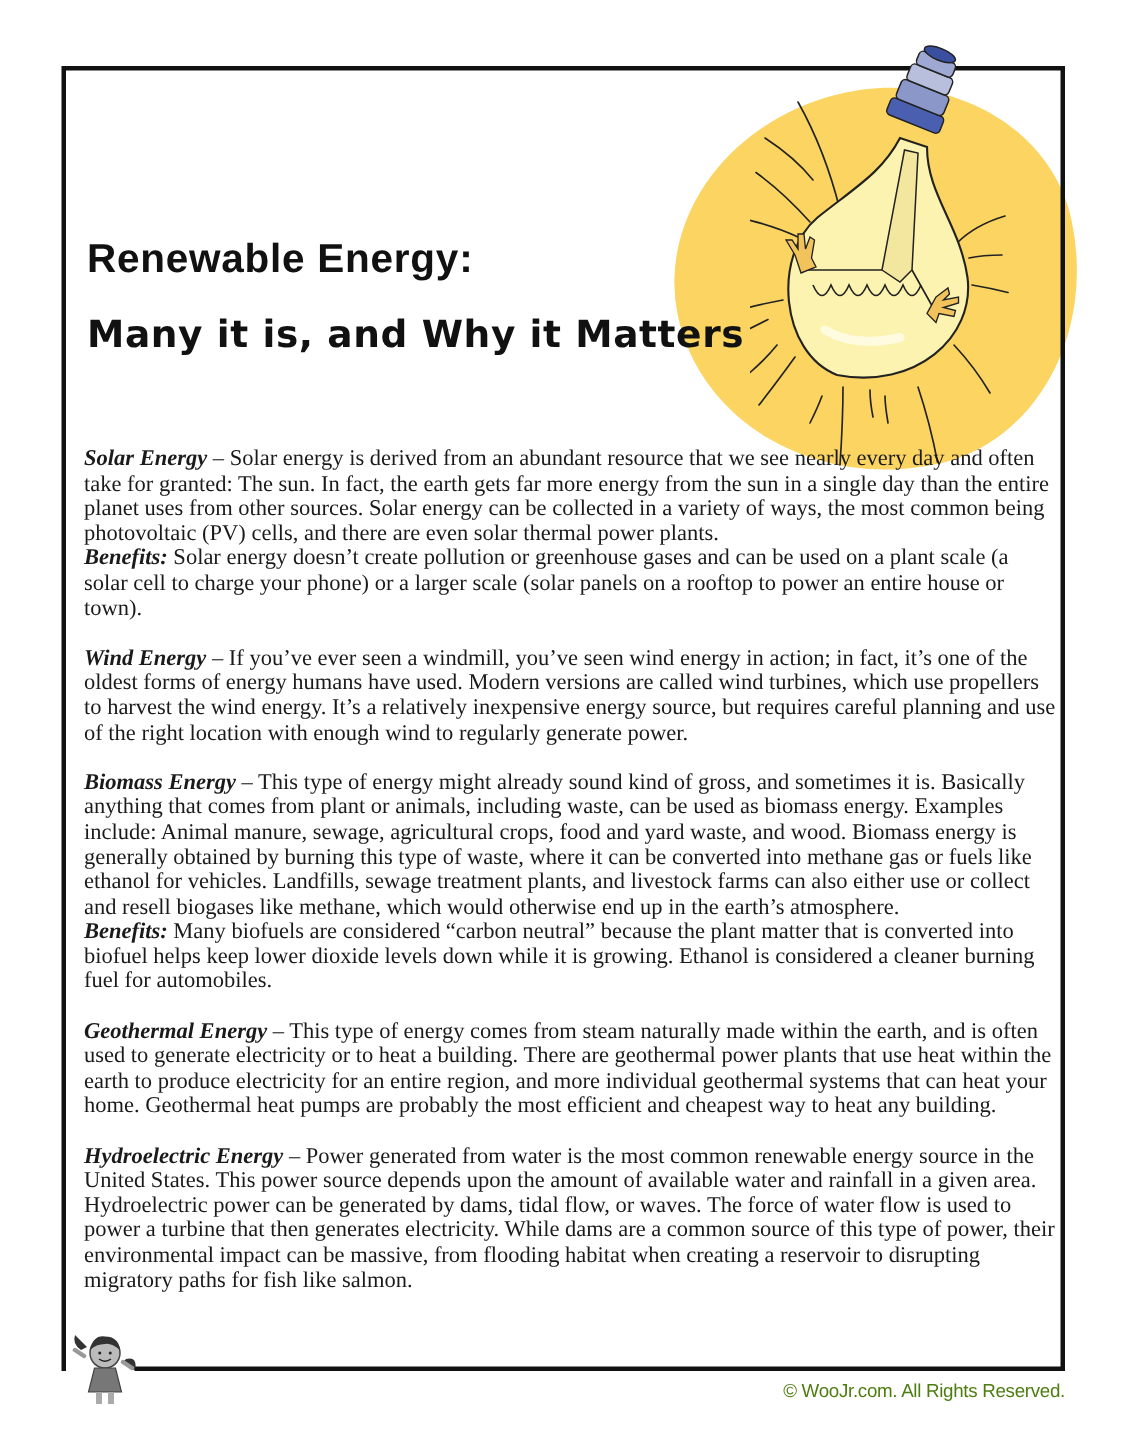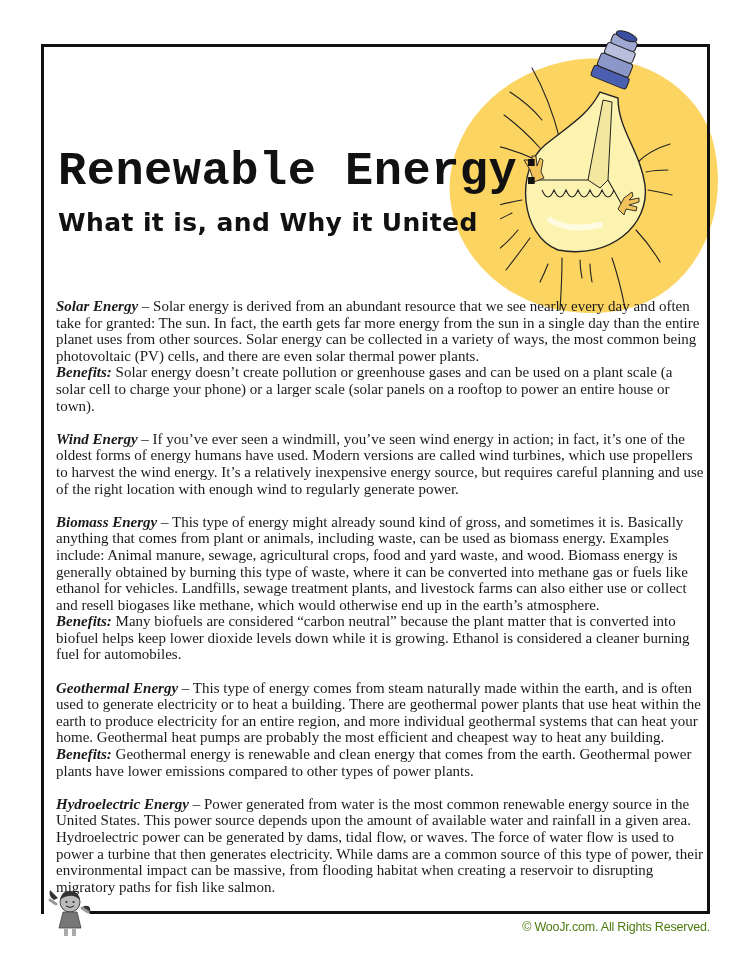--- a/index.html
+++ b/index.html
@@ -17,22 +17,22 @@
     .sun-blob {
       position: absolute; left: 450px; top: 60px;
       width: 270px; height: 255px;
       background: #fbd462;
       border-radius: 52% 48% 45% 55% / 48% 45% 55% 52%;
       transform: rotate(-12deg);
     }
     .bulb-svg { position: absolute; left: 500px; top: 20px; width: 250px; height: 300px; }
     .title-block { position: absolute; left: 58px; top: 148px; }
     .title-main {
-      font-family: Liberation Mono, monospace; font-weight: bold;
-      font-size: 47px; letter-spacing: 0.5px; color: #111; line-height: 48px;
+      font-family: Liberation Sans, sans-serif; font-weight: bold;
+      font-size: 27px; letter-spacing: 0.5px; color: #111; line-height: 48px;
       white-space: nowrap;
     }
     .title-sub {
       font-family: "DejaVu Sans", sans-serif; font-weight: bold;
       font-size: 25px; letter-spacing: 0.4px; color: #111; line-height: 38px;
       white-space: nowrap; margin-top: 8px;
     }
     .content {
       position: absolute; left: 56px; top: 298px; width: 648px;
       font-size: 15px; line-height: 16.6px;
@@ -93,38 +93,37 @@
     <rect x="96" y="52" width="38" height="12" rx="3" fill="#4a5fb0" stroke="#222" stroke-width="1"></rect>
     <rect x="98" y="38" width="34" height="14" rx="3" fill="#8a97c8" stroke="#222" stroke-width="1"></rect>
     <rect x="100" y="26" width="30" height="12" rx="3" fill="#b7bfdc" stroke="#222" stroke-width="1"></rect>
     <rect x="102" y="16" width="26" height="10" rx="3" fill="#9ea8d2" stroke="#222" stroke-width="1"></rect>
     <ellipse cx="115" cy="14" rx="11" ry="4" fill="#3b4fa0" stroke="#222" stroke-width="1"></ellipse>
   </g>
 </svg>
 
 <div class="title-block">
   <div class="title-main">Renewable Energy:</div>
-  <div class="title-sub">What it is, and Why it United</div>
+  <div class="title-sub">Many it is, and Why it Matters</div>
 </div>
 
 <div class="content">
   <div class="section">
     <p><span class="term">Solar Energy</span><span> – </span><span>Solar energy is derived from an abundant resource that we see nearly every day and often take for granted: The sun. In fact, the earth gets far more energy from the sun in a single day than the entire planet uses from other sources. Solar energy can be collected in a variety of ways, the most common being photovoltaic (PV) cells, and there are even solar thermal power plants.</span></p>
     <p><span class="term">Benefits:</span><span> Solar energy doesn’t create pollution or greenhouse gases and can be used on a plant scale (a solar cell to charge your phone) or a larger scale (solar panels on a rooftop to power an entire house or town).</span></p>
   </div>
   <div class="section">
     <p><span class="term">Wind Energy</span><span> – </span><span>If you’ve ever seen a windmill, you’ve seen wind energy in action; in fact, it’s one of the oldest forms of energy humans have used. Modern versions are called wind turbines, which use propellers to harvest the wind energy. It’s a relatively inexpensive energy source, but requires careful planning and use of the right location with enough wind to regularly generate power.</span></p>
   </div>
   <div class="section">
     <p><span class="term">Biomass Energy</span><span> – </span><span>This type of energy might already sound kind of gross, and sometimes it is. Basically anything that comes from plant or animals, including waste, can be used as biomass energy. Examples include: Animal manure, sewage, agricultural crops, food and yard waste, and wood. Biomass energy is generally obtained by burning this type of waste, where it can be converted into methane gas or fuels like ethanol for vehicles. Landfills, sewage treatment plants, and livestock farms can also either use or collect and resell biogases like methane, which would otherwise end up in the earth’s atmosphere.</span></p>
     <p><span class="term">Benefits:</span><span> Many biofuels are considered “carbon neutral” because the plant matter that is converted into biofuel helps keep lower dioxide levels down while it is growing. Ethanol is considered a cleaner burning fuel for automobiles.</span></p>
   </div>
   <div class="section">
     <p><span class="term">Geothermal Energy</span><span> – </span><span>This type of energy comes from steam naturally made within the earth, and is often used to generate electricity or to heat a building. There are geothermal power plants that use heat within the earth to produce electricity for an entire region, and more individual geothermal systems that can heat your home. Geothermal heat pumps are probably the most efficient and cheapest way to heat any building.</span></p>
-    <p><span class="term">Benefits:</span><span> Geothermal energy is renewable and clean energy that comes from the earth. Geothermal power plants have lower emissions compared to other types of power plants.</span></p>
   </div>
   <div class="section">
     <p><span class="term">Hydroelectric Energy</span><span> – </span><span>Power generated from water is the most common renewable energy source in the United States. This power source depends upon the amount of available water and rainfall in a given area. Hydroelectric power can be generated by dams, tidal flow, or waves. The force of water flow is used to power a turbine that then generates electricity. While dams are a common source of this type of power, their environmental impact can be massive, from flooding habitat when creating a reservoir to disrupting migratory paths for fish like salmon.</span></p>
   </div>
 </div>
 
 <div class="mascot-gap"></div>
 <svg class="mascot" viewBox="0 0 44 50">
 
   <path d="M6 12 Q0 8 2 2 Q6 6 10 10 Z" fill="#333"></path>

